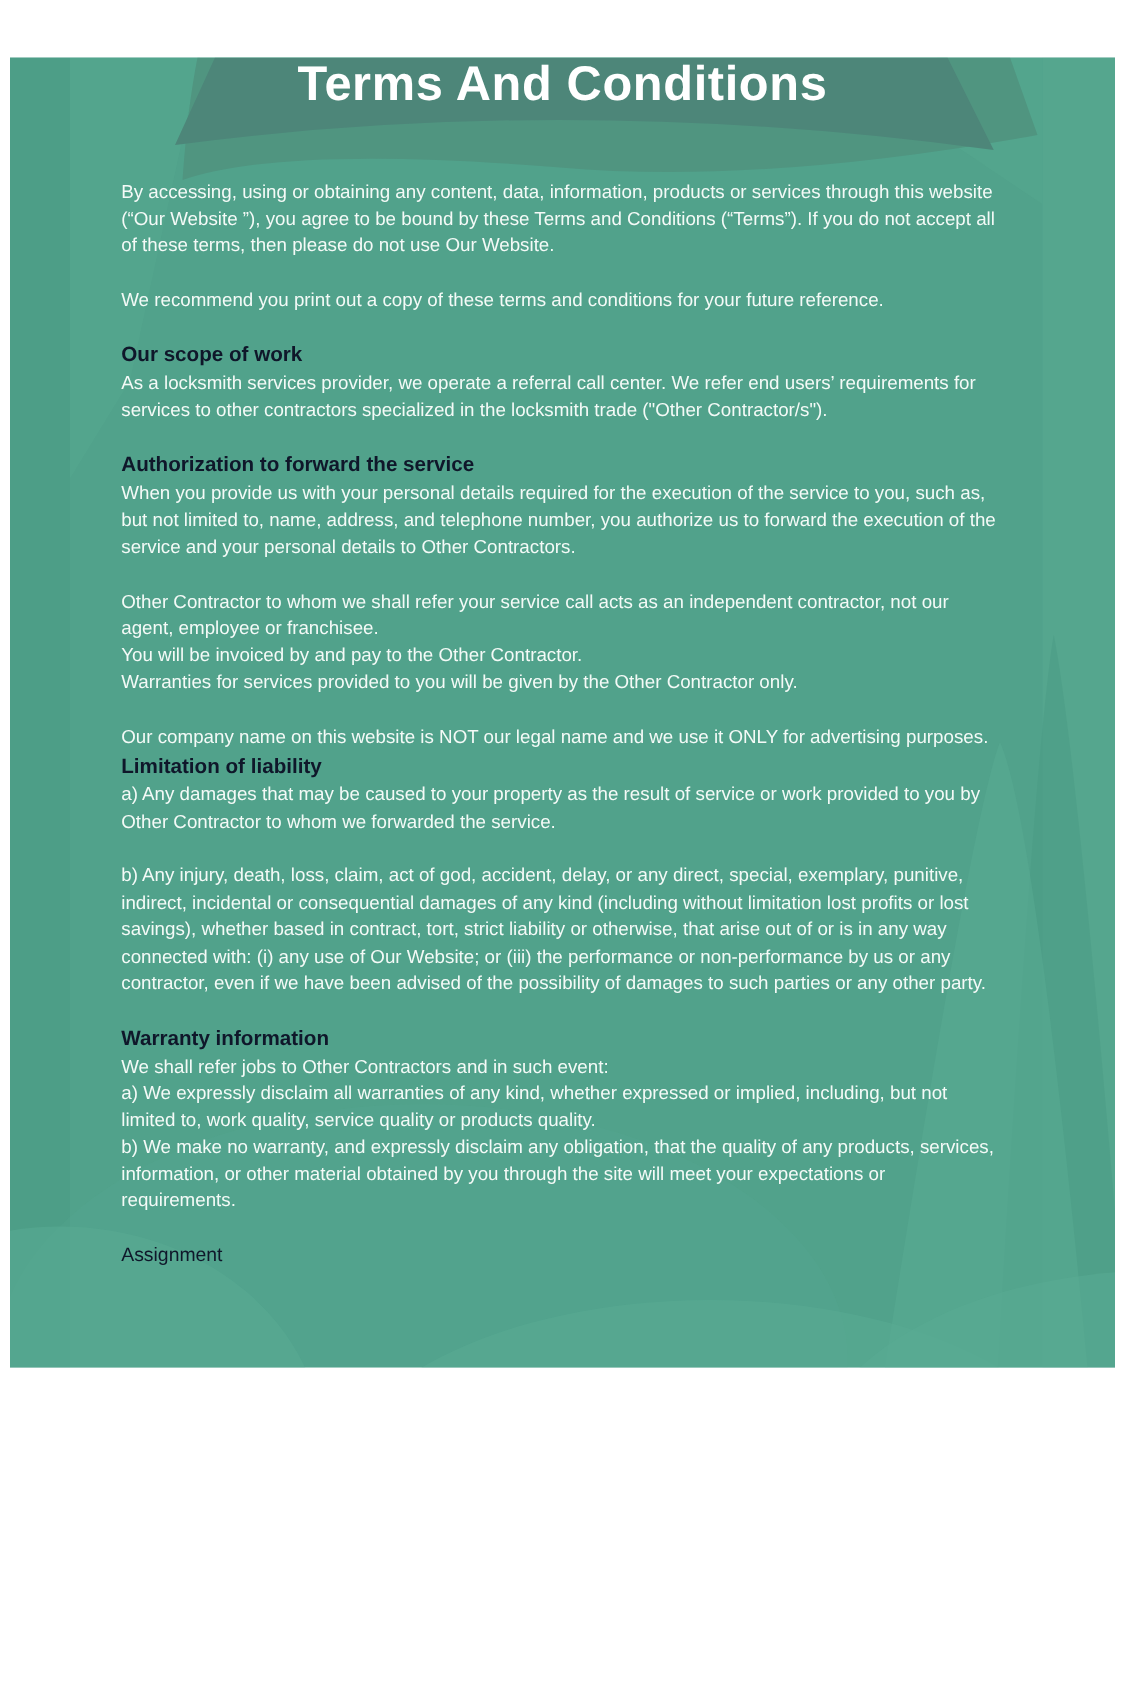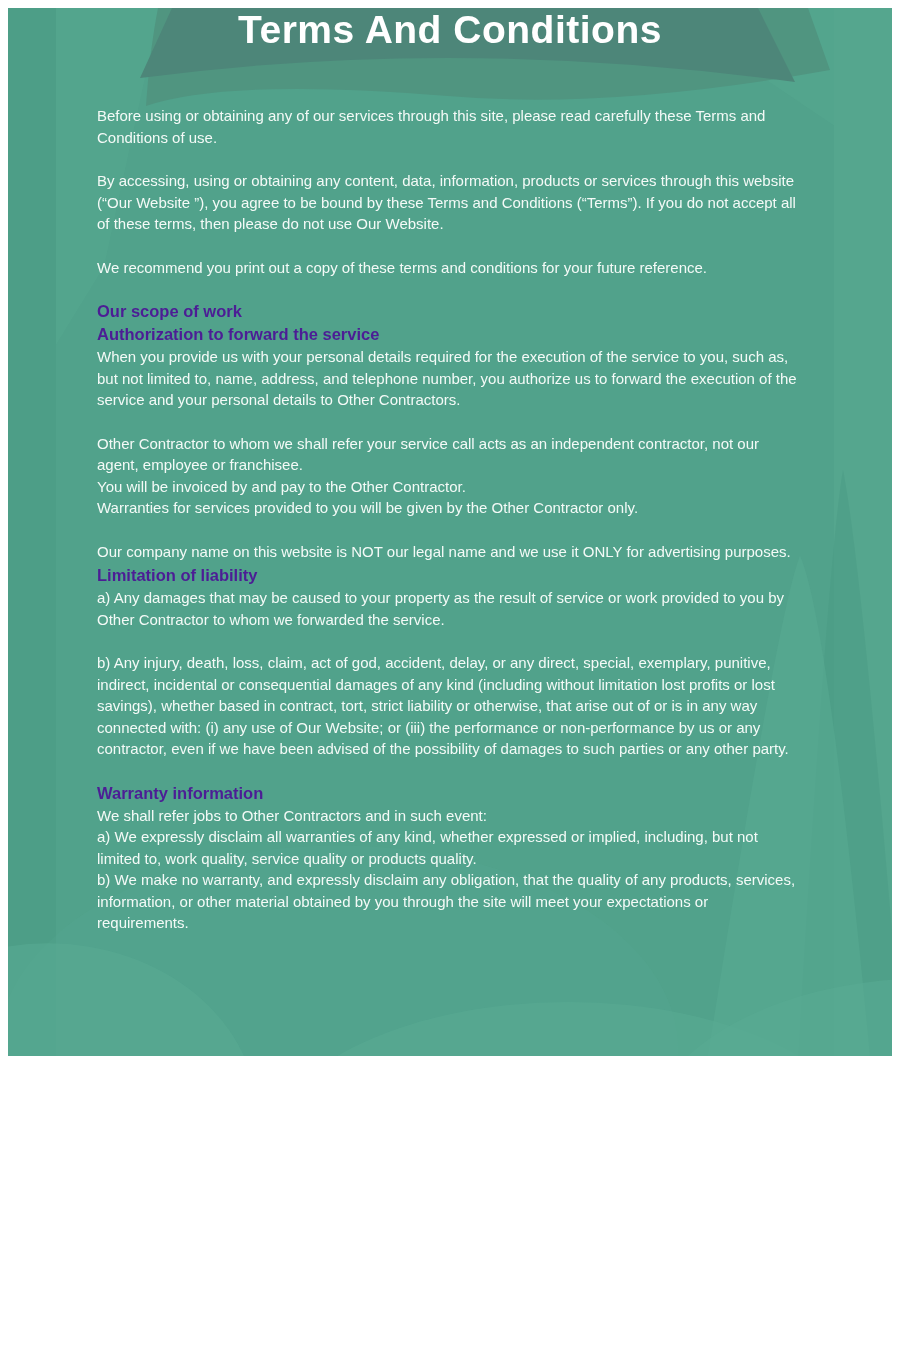--- a/index.html
+++ b/index.html
@@ -6,20 +6,21 @@
   body {
     width: 900px; height: 1357px;
     background: #ffffff;
     font-family: "Liberation Sans", sans-serif;
     overflow: hidden;
   }
   .frame {
     position: relative;
     width: 900px; height: 1066px;
     background: #ffffff;
+    margin-top: 38px;
   }
   .page {
     position: absolute;
     left: 8px; top: 8px; right: 8px; bottom: 10px;
     background: var(--background, #51a28b);
     overflow: hidden;
   }
   .decor-svg {
     position: absolute; inset: 0;
     width: 100%; height: 100%;
@@ -52,21 +53,21 @@
     margin: 0 0 22px 0;
     font-size: 15px;
     line-height: 21.5px;
     white-space: pre-line;
   }
   .content h2 {
     margin: 0;
     font-size: 16.5px;
     line-height: 23px;
     font-weight: 700;
-    color: #4c1d95;
+    color: #0f172a;
   }
   .content h2.regular {
     font-weight: 400;
     font-size: 15.5px;
     line-height: 22px;
   }
 </style>
 </head>
 <body>
 
@@ -96,30 +97,28 @@
 
     <svg class="banner-svg" viewBox="0 0 884 110" preserveAspectRatio="none" aria-hidden="true">
       <path d="M150 0 L800 0 L822 62 Q600 102 440 88 Q220 70 138 98 Q142 40 150 0 Z" fill="var(--banner-shadow,#509580)"></path>
       <path d="M164 0 L750 0 L787 74 Q449 28 132 70 Z" fill="var(--banner,#4d8679)"></path>
     </svg>
 
     <h1 class="page-title">Terms And Conditions</h1>
 
     <div class="content">
         <section>
-          <p>Before using or obtaining any of our services through this site, please read carefully these Terms and Conditions of use.</p>
-        </section>
-        <section>
           <p>By accessing, using or obtaining any content, data, information, products or services through this website (“Our Website ”), you agree to be bound by these Terms and Conditions (“Terms”). If you do not accept all of these terms, then please do not use Our Website.</p>
         </section>
         <section>
           <p>We recommend you print out a copy of these terms and conditions for your future reference.</p>
         </section>
         <section>
           <h2>Our scope of work</h2>
+          <p>As a locksmith services provider, we operate a referral call center. We refer end users’ requirements for services to other contractors specialized in the locksmith trade ("Other Contractor/s").</p>
         </section>
         <section>
           <h2>Authorization to forward the service</h2>
           <p>When you provide us with your personal details required for the execution of the service to you, such as, but not limited to, name, address, and telephone number, you authorize us to forward the execution of the service and your personal details to Other Contractors.</p>
         </section>
         <section>
           <p>Other Contractor to whom we shall refer your service call acts as an independent contractor, not our agent, employee or franchisee.
 You will be invoiced by and pay to the Other Contractor.
 Warranties for services provided to you will be given by the Other Contractor only.</p>
           <p>Our company name on this website is NOT our legal name and we use it ONLY for advertising purposes.</p>
@@ -129,17 +128,18 @@
           <p>a) Any damages that may be caused to your property as the result of service or work provided to you by Other Contractor to whom we forwarded the service.</p>
           <p>b) Any injury, death, loss, claim, act of god, accident, delay, or any direct, special, exemplary, punitive, indirect, incidental or consequential damages of any kind (including without limitation lost profits or lost savings), whether based in contract, tort, strict liability or otherwise, that arise out of or is in any way connected with: (i) any use of Our Website; or (iii) the performance or non-performance by us or any contractor, even if we have been advised of the possibility of damages to such parties or any other party.</p>
         </section>
         <section>
           <h2>Warranty information</h2>
           <p>We shall refer jobs to Other Contractors and in such event:
 a) We expressly disclaim all warranties of any kind, whether expressed or implied, including, but not limited to, work quality, service quality or products quality.
 b) We make no warranty, and expressly disclaim any obligation, that the quality of any products, services, information, or other material obtained by you through the site will meet your expectations or requirements.</p>
         </section>
         <section>
+          <h2 class="regular">Assignment</h2>
         </section>
       </div>
 
   </div>
 </div>
 
 </body></html>

